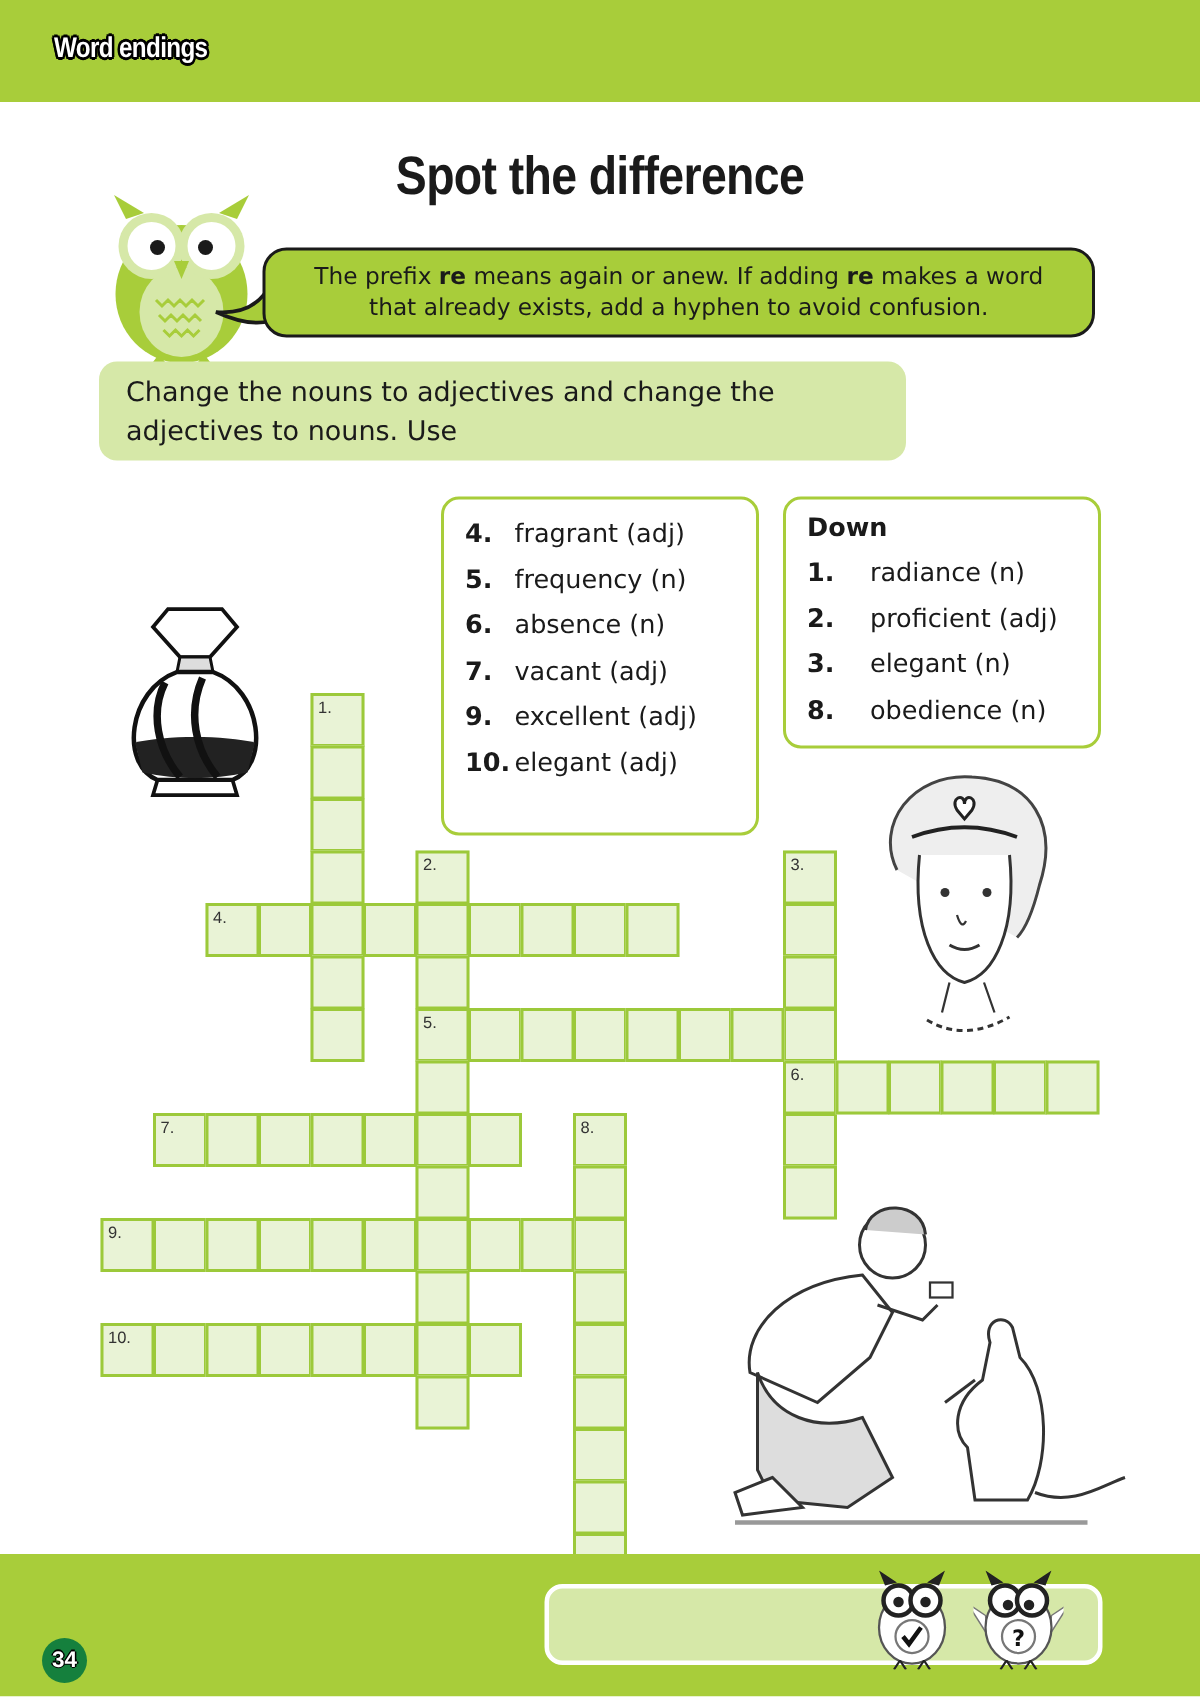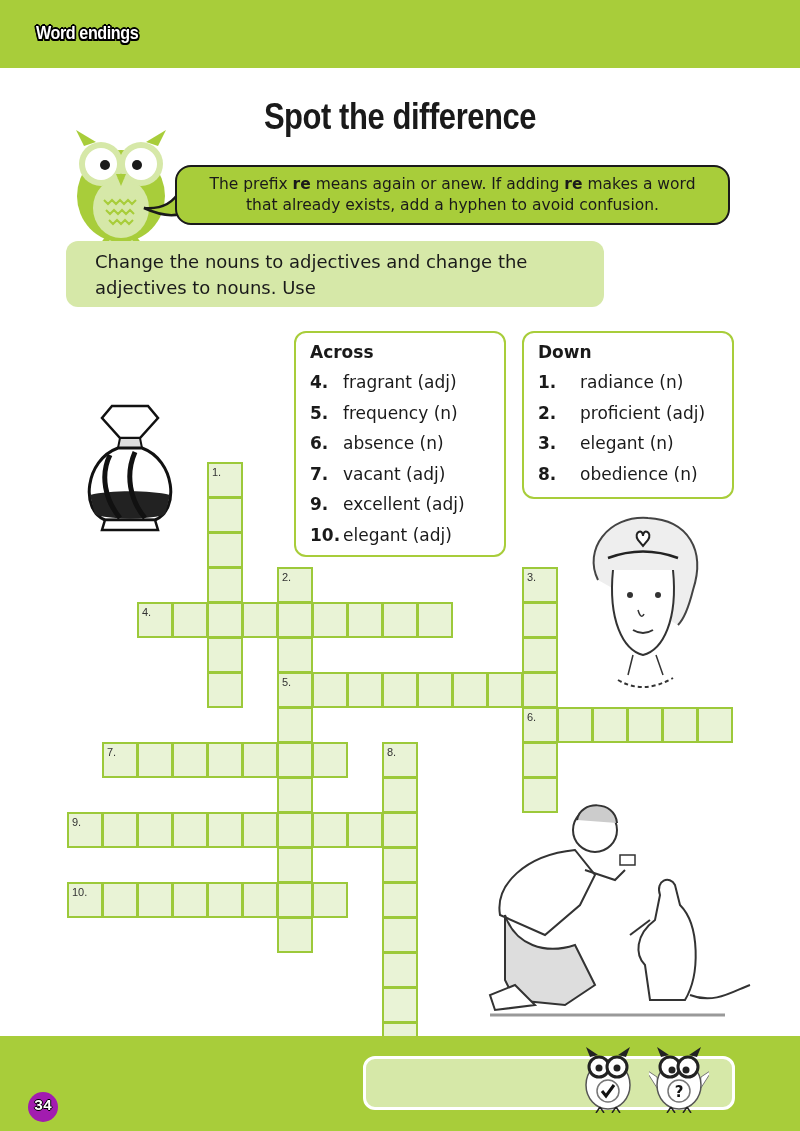--- a/index.html
+++ b/index.html
@@ -26,21 +26,21 @@
   .speech {
     position: absolute; left: 175px; top: 165px; width: 555px; height: 60px;
     background: #a8cd3a; border: 2.5px solid #1a1a1a; border-radius: 16px;
     font-size: 15.5px; line-height: 21px; text-align: center; padding-top: 7px; color: #1a1a1a;
   }
   .speech-tail { position: absolute; left: 142px; top: 182px; width: 40px; height: 40px; }
 
   .instructions {
     position: absolute; left: 66px; top: 241px; width: 538px; height: 66px;
     background: #d6e8a8; border-radius: 12px;
-    font-size: 18px; line-height: 26px; padding: 8px 29px; color: #1a1a1a;
+    font-size: 18px; line-height: 26px; padding: 8px 18px; color: #1a1a1a;
   }
   b { font-weight: bold; }
 
   .clue-box {
     position: absolute; border: 2px solid #a8cd3a; border-radius: 12px; background: #fff;
     padding: 8px 14px;
   }
   .clue-box.across { left: 294px; top: 331px; width: 212px; height: 226px; }
   .clue-box.down { left: 522px; top: 331px; width: 212px; height: 168px; }
   .clue-heading { font-weight: bold; font-size: 17px; line-height: 22px; margin-bottom: 4px; }
@@ -53,22 +53,22 @@
     position: absolute; width: 36px; height: 36px; background: #e9f3d6;
     border: 2px solid #9cc93a; pointer-events: auto;
     font-family: "Liberation Sans", sans-serif; font-size: 11px; color: #333; padding: 2px 0 0 3px;
   }
 
   .illus { position: absolute; }
 
   .bottom-band { position: absolute; left: 0; top: 1036px; width: 800px; height: 95px; background: #a8cd3a; }
   .page-num {
     position: absolute; left: 28px; top: 1092px; width: 30px; height: 30px; border-radius: 50%;
-    background: #a21caf; text-align: center; line-height: 30px;
-    font-family: Liberation Mono, monospace; font-weight: bold; font-size: 15px; color: #fff;
+    background: #15803d; text-align: center; line-height: 30px;
+    font-family: Liberation Sans, sans-serif; font-weight: bold; font-size: 15px; color: #fff;
     text-shadow: -1px 0 #000, 1px 0 #000, 0 -1px #000, 0 1px #000;
   }
   .how-box {
     position: absolute; left: 363px; top: 1056px; width: 372px; height: 54px;
     background: #d6e8a8; border: 3px solid #ffffff; border-radius: 12px;
   }
   .how-label { position: absolute; left: 12px; top: 12px; font-size: 20px; color: #1a1a1a; }
   .mini-owl { position: absolute; top: -12px; width: 60px; height: 66px; }
 </style>
 </head>
@@ -103,21 +103,20 @@
 <div class="speech">
   <div><span>The prefix </span><b>re</b><span> means again or anew. If adding </span><b>re</b><span> makes a word</span></div>
   <div>that already exists, add a hyphen to avoid confusion.</div>
 </div>
 
 <div class="instructions">
   <div>Change the nouns to adjectives and change the adjectives to nouns. Use</div>
 </div>
 
 <div class="clue-box across">
-  <div class="clue-heading">Across</div>
   <div class="clue-row">
       <span class="clue-num">4.</span>
       <span>fragrant (adj)</span>
     </div>
   <div class="clue-row">
       <span class="clue-num">5.</span>
       <span>frequency (n)</span>
     </div>
   <div class="clue-row">
       <span class="clue-num">6.</span>

